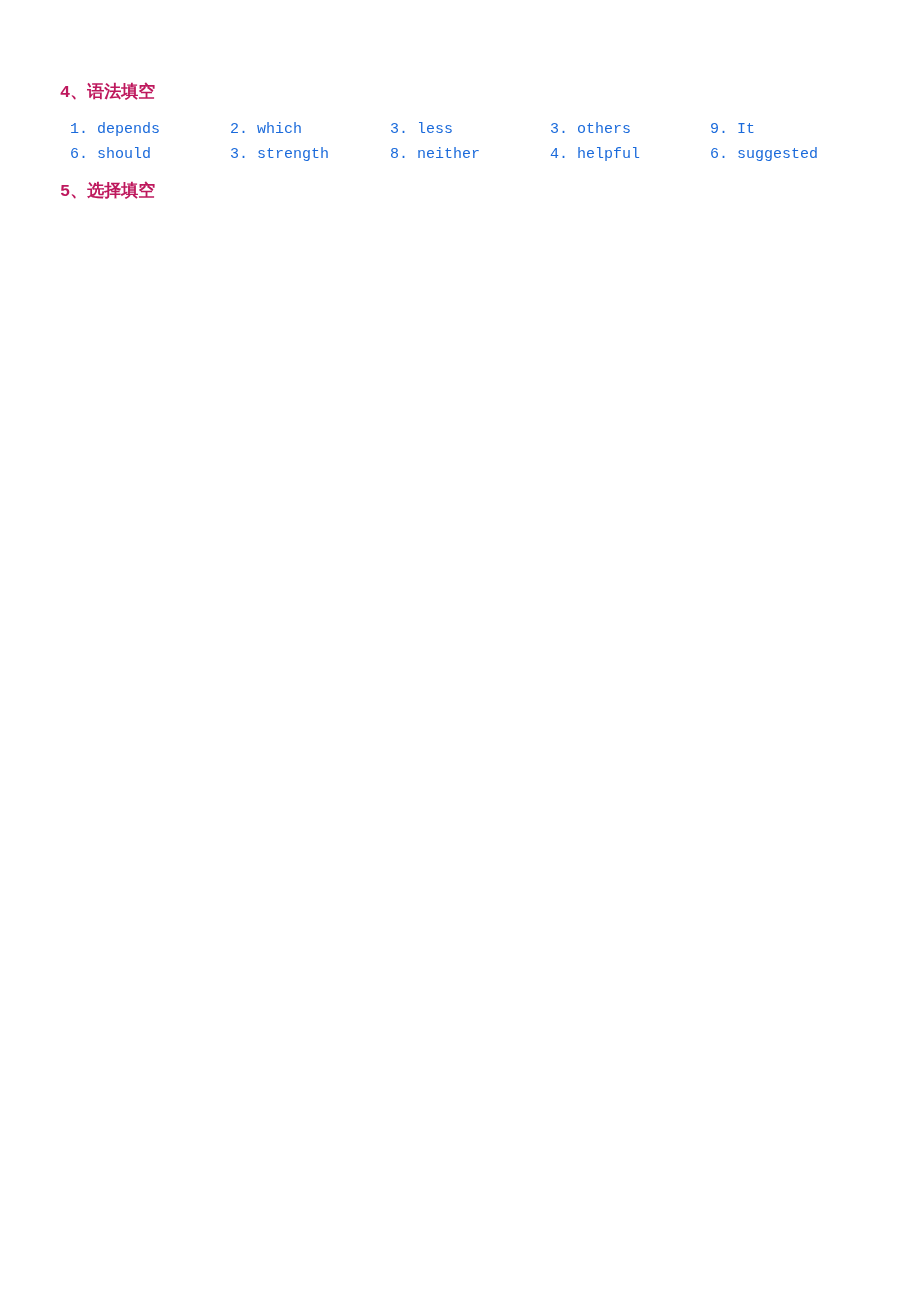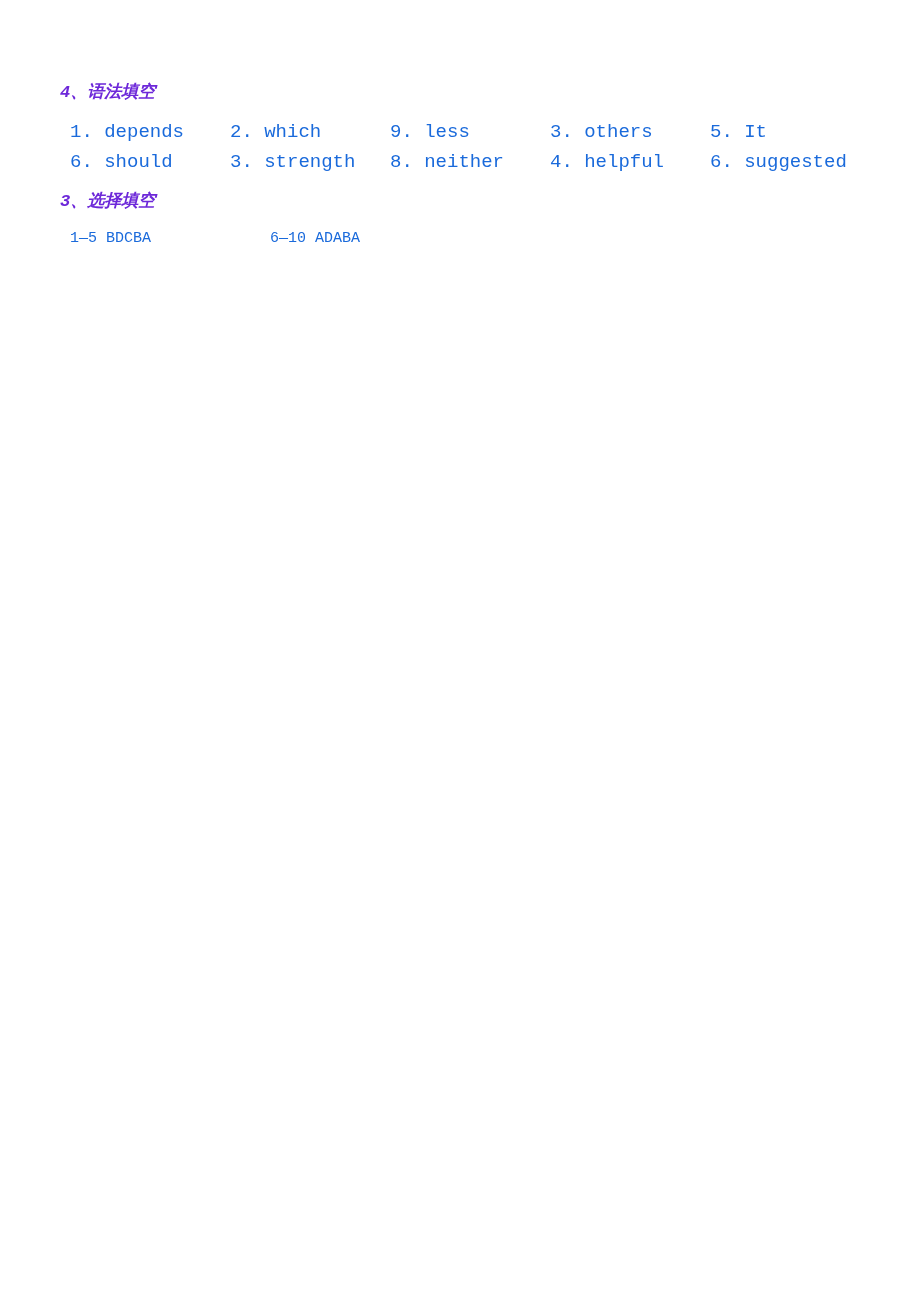--- a/index.html
+++ b/index.html
@@ -14,36 +14,35 @@
       background: #ffffff;
       font-family: "Courier New", Courier, monospace;
       font-size: 16px;
       color: #1a6adb;
       padding: 80px 60px;
     }
 
     .section-title {
       font-weight: bold;
       font-size: 17px;
-      color: #6d28d9;
+      color: #be185d;
       margin-bottom: 18px;
-      font-style: italic;
     }
 
     .answer-grid {
       display: grid;
       grid-template-columns: repeat(5, 160px);
       row-gap: 8px;
       margin-bottom: 24px;
       margin-left: 10px;
     }
 
     .answer-item {
       color: #1a6adb;
-      font-size: 19px;
+      font-size: 15px;
       white-space: nowrap;
     }
 
     .section-gap {
       margin-bottom: 16px;
     }
 
     .choice-grid {
       display: grid;
       grid-template-columns: 200px 200px;
@@ -58,31 +57,27 @@
   </style>
 </head>
 <body>
 
 <div>
   <div class="section-title">4、语法填空</div>
   <div class="answer-grid section-gap">
 
     <div class="answer-item">1. depends</div>
     <div class="answer-item">2. which</div>
-    <div class="answer-item">9. less</div>
+    <div class="answer-item">3. less</div>
     <div class="answer-item">3. others</div>
-    <div class="answer-item">5. It</div>
+    <div class="answer-item">9. It</div>
 
     <div class="answer-item">6. should</div>
     <div class="answer-item">3. strength</div>
     <div class="answer-item">8. neither</div>
     <div class="answer-item">4. helpful</div>
     <div class="answer-item">6. suggested</div>
   </div>
 </div>
 
 <div>
-  <div class="section-title">3、选择填空</div>
-  <div class="choice-grid">
-    <div class="choice-item">1—5 BDCBA</div>
-    <div class="choice-item">6—10 ADABA</div>
-  </div>
+  <div class="section-title">5、选择填空</div>
 </div>
 
 </body></html>

